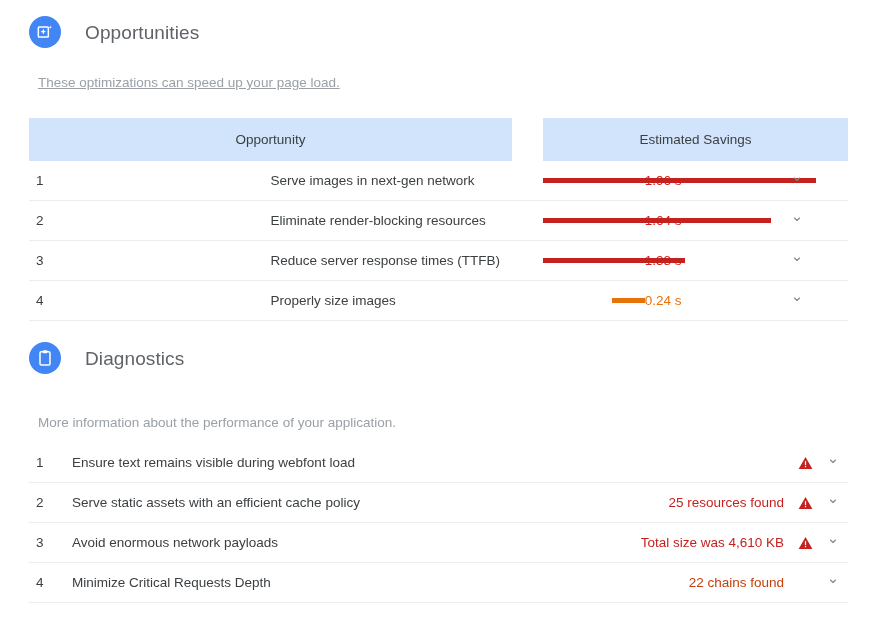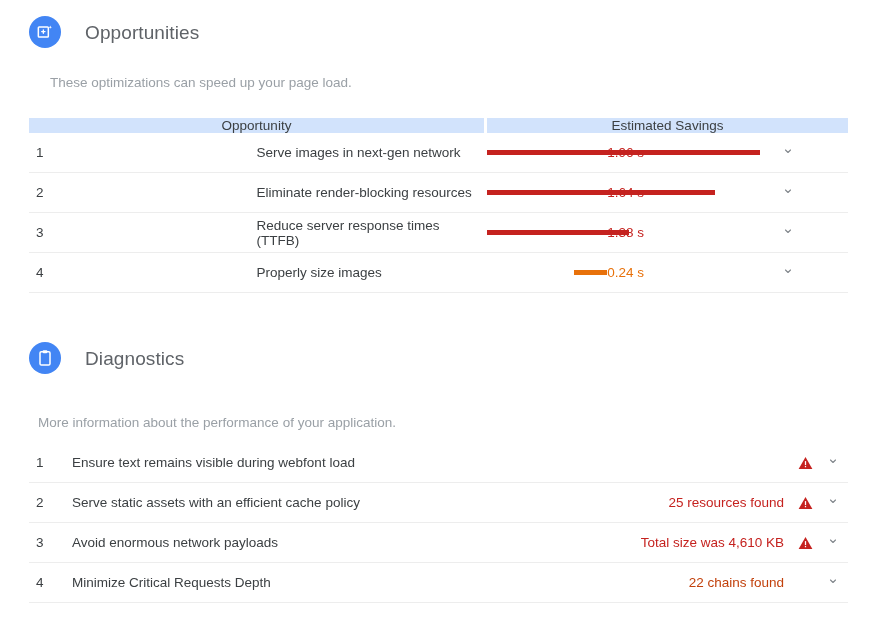--- a/index.html
+++ b/index.html
@@ -58,21 +58,21 @@
     border-collapse: collapse;
     table-layout: fixed;
   }
   .thead-row th {
     background: #d2e3fc;
     color: #3c4043;
     font-size: 13.5px;
     font-weight: 400;
     height: 14px;
     text-align: center;
-    padding: 0;
+    padding: 14px;
     border: none;
   }
   .th-gap {
     width: 3px;
     background: #fff !important;
     padding: 0;
   }
   .audit-table td {
     border-bottom: 1px solid #ededed;
     padding: 0;
@@ -130,21 +130,21 @@
     <span class="section-icon">
       <svg width="20" height="20" viewBox="0 0 24 24" aria-hidden="true">
         <path d="M5 6h10a1 1 0 0 1 1 1v10a1 1 0 0 1-1 1H5a1 1 0 0 1-1-1V7a1 1 0 0 1 1-1z" fill="none" stroke="#ffffff" stroke-width="1.8"></path>
         <path d="M10 9.5v4M8 11.5h4" stroke="#ffffff" stroke-width="1.6" stroke-linecap="round"></path>
         <path d="M18.3 4.2l.55 1.45 1.45.55-1.45.55-.55 1.45-.55-1.45L16.3 6.2l1.45-.55z" fill="#ffffff"></path>
       </svg>
     </span>
     <span class="section-title">Opportunities</span>
   </div>
 
-  <div style="position:absolute; left:50px; top:75px;" class="section-desc">These optimizations can speed up your page load.</div>
+  <div style="position:absolute; left:38px; top:75px;text-decoration:underline;" class="section-desc">These optimizations can speed up your page load.</div>
 
   <div style="position:absolute; left:29px; top:118px;">
     <table class="audit-table">
       <thead>
         <tr class="thead-row">
           <th colspan="2" style="width:455px;">Opportunity</th>
           <th class="th-gap"></th>
           <th colspan="3">Estimated Savings</th>
         </tr>
       </thead>

